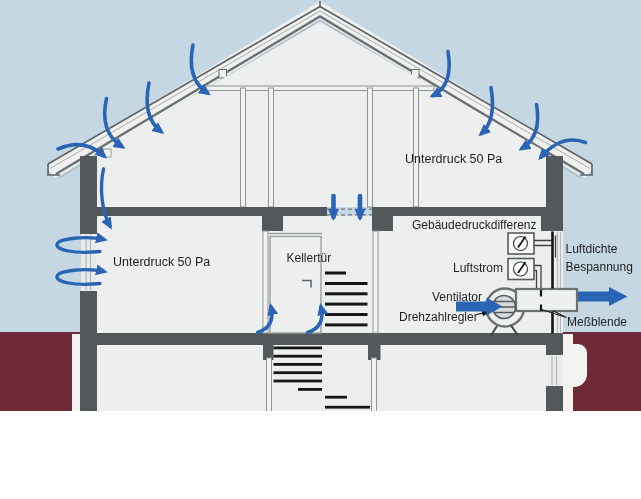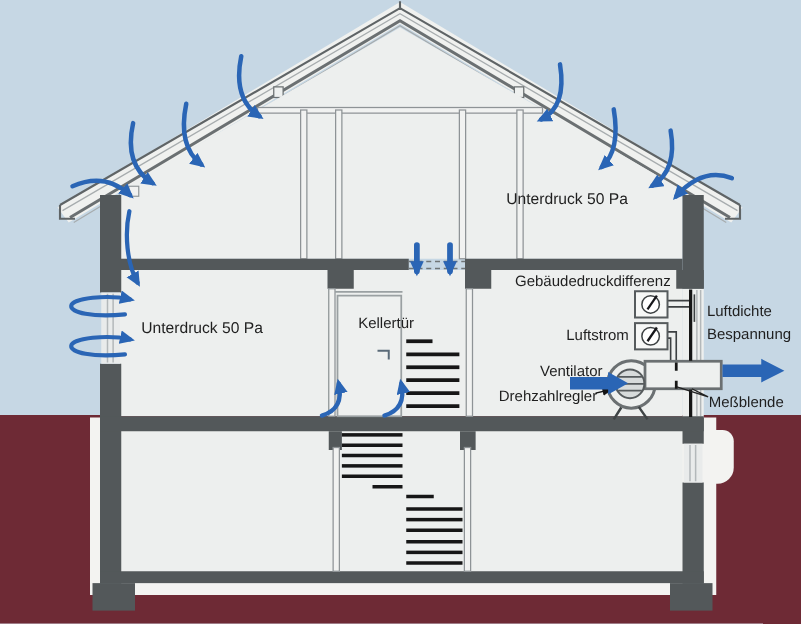--- a/index.html
+++ b/index.html
@@ -1,20 +1,20 @@
 <!DOCTYPE html>
 <html style="--c-sky: #c6d7e4; --c-ground: #6e2a35; --c-wall: #53585a; --c-interior: #edefee; --c-white: #f3f3f1; --c-line: #8e9396; --c-dark: #161616; --c-blue: #2a65b5; --c-text: #1f1f1f;"><head>
 <meta charset="utf-8">
 <style>
   :root{
     --c-sky:#c6d7e4; --c-ground:#6e2a35; --c-wall:#53585a; --c-interior:#edefee;
     --c-white:#f3f3f1; --c-line:#8e9396; --c-dark:#161616; --c-blue:#2a65b5; --c-text:#1f1f1f;
   }
   html,body{margin:0;padding:0;background:#fff;}
-  .stage{width:641px;height:499px;position:relative;overflow:hidden;}
+  .stage{width:641px;height:411px;position:relative;overflow:hidden;}
   svg{display:block;}
   .sky{fill:var(--c-sky,#c6d7e4);}
   .ground{fill:var(--c-ground,#6e2a35);}
   .white{fill:var(--c-white,#f3f3f1);}
   .interior{fill:var(--c-interior,#edefee);}
   .rooffill{fill:#f0f1ef;}
   .wall{fill:var(--c-wall,#53585a);}
   .litewall{fill:#f1f2f1;stroke:var(--c-line,#8e9396);stroke-width:1;}
   .win{fill:#e9ebeb;}
   .winline{stroke:#b3b8ba;stroke-width:1.2;fill:none;}

